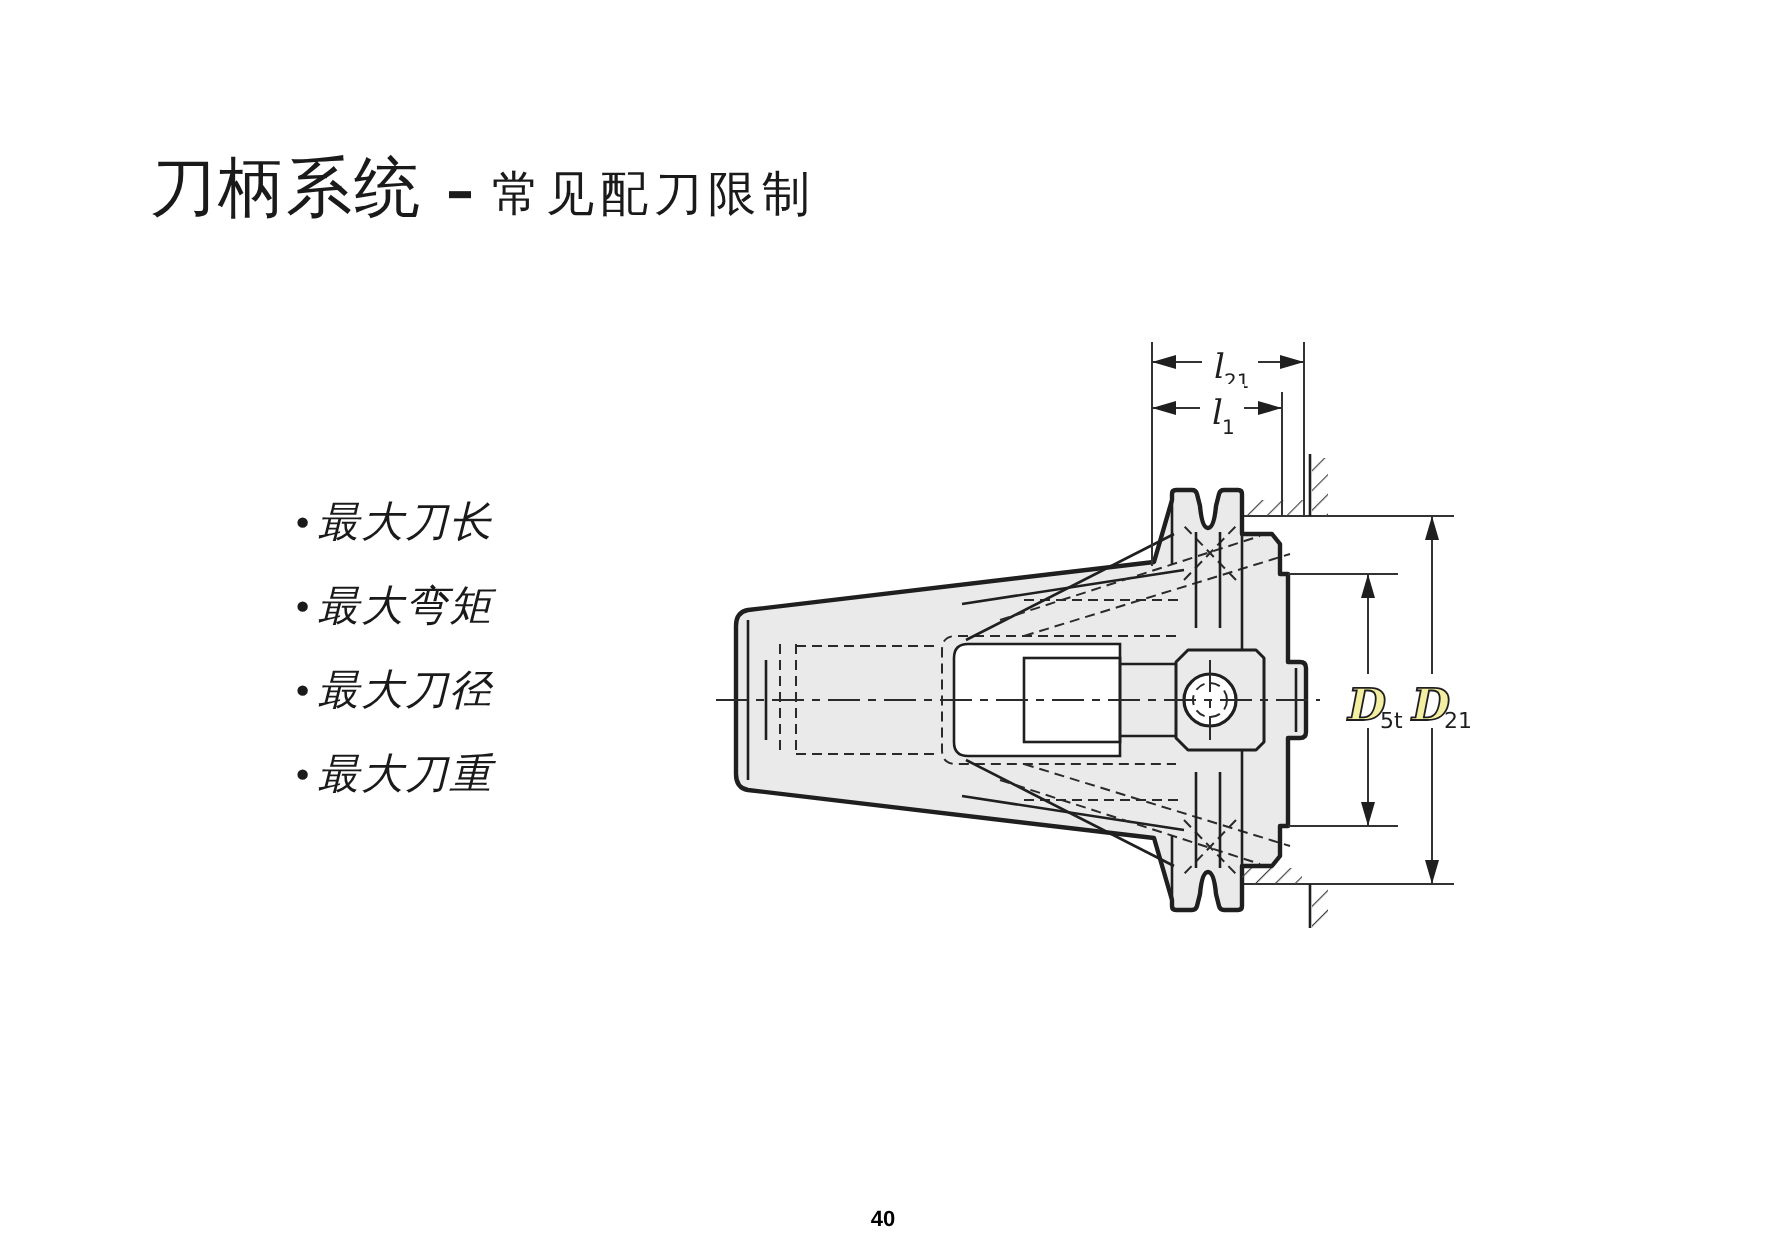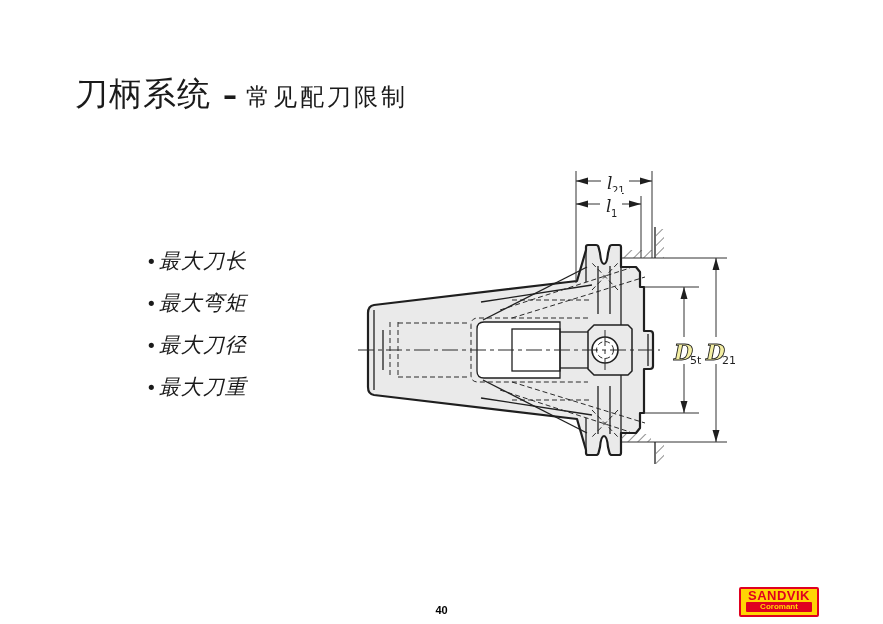--- a/index.html
+++ b/index.html
@@ -175,18 +175,14 @@
       <polygon class="ah" points="716,258 712.5,270 719.5,270"></polygon>
       <polygon class="ah" points="716,442 712.5,430 719.5,430"></polygon>
       <rect class="lbg" x="702" y="337" width="38" height="27"></rect>
       <text class="d-main" x="706" y="360" fill="#f3eea2">D</text>
       <text class="d-sub" x="722" y="364">21</text>
     </g>
   </svg>
 
   <div class="pagenum">40</div>
 
-  <div class="logo">
-    <div class="logo-brand">SANDVIK</div>
-    <div class="logo-sub">Coromant</div>
-  </div>
 
 </div>
 
 </body></html>

